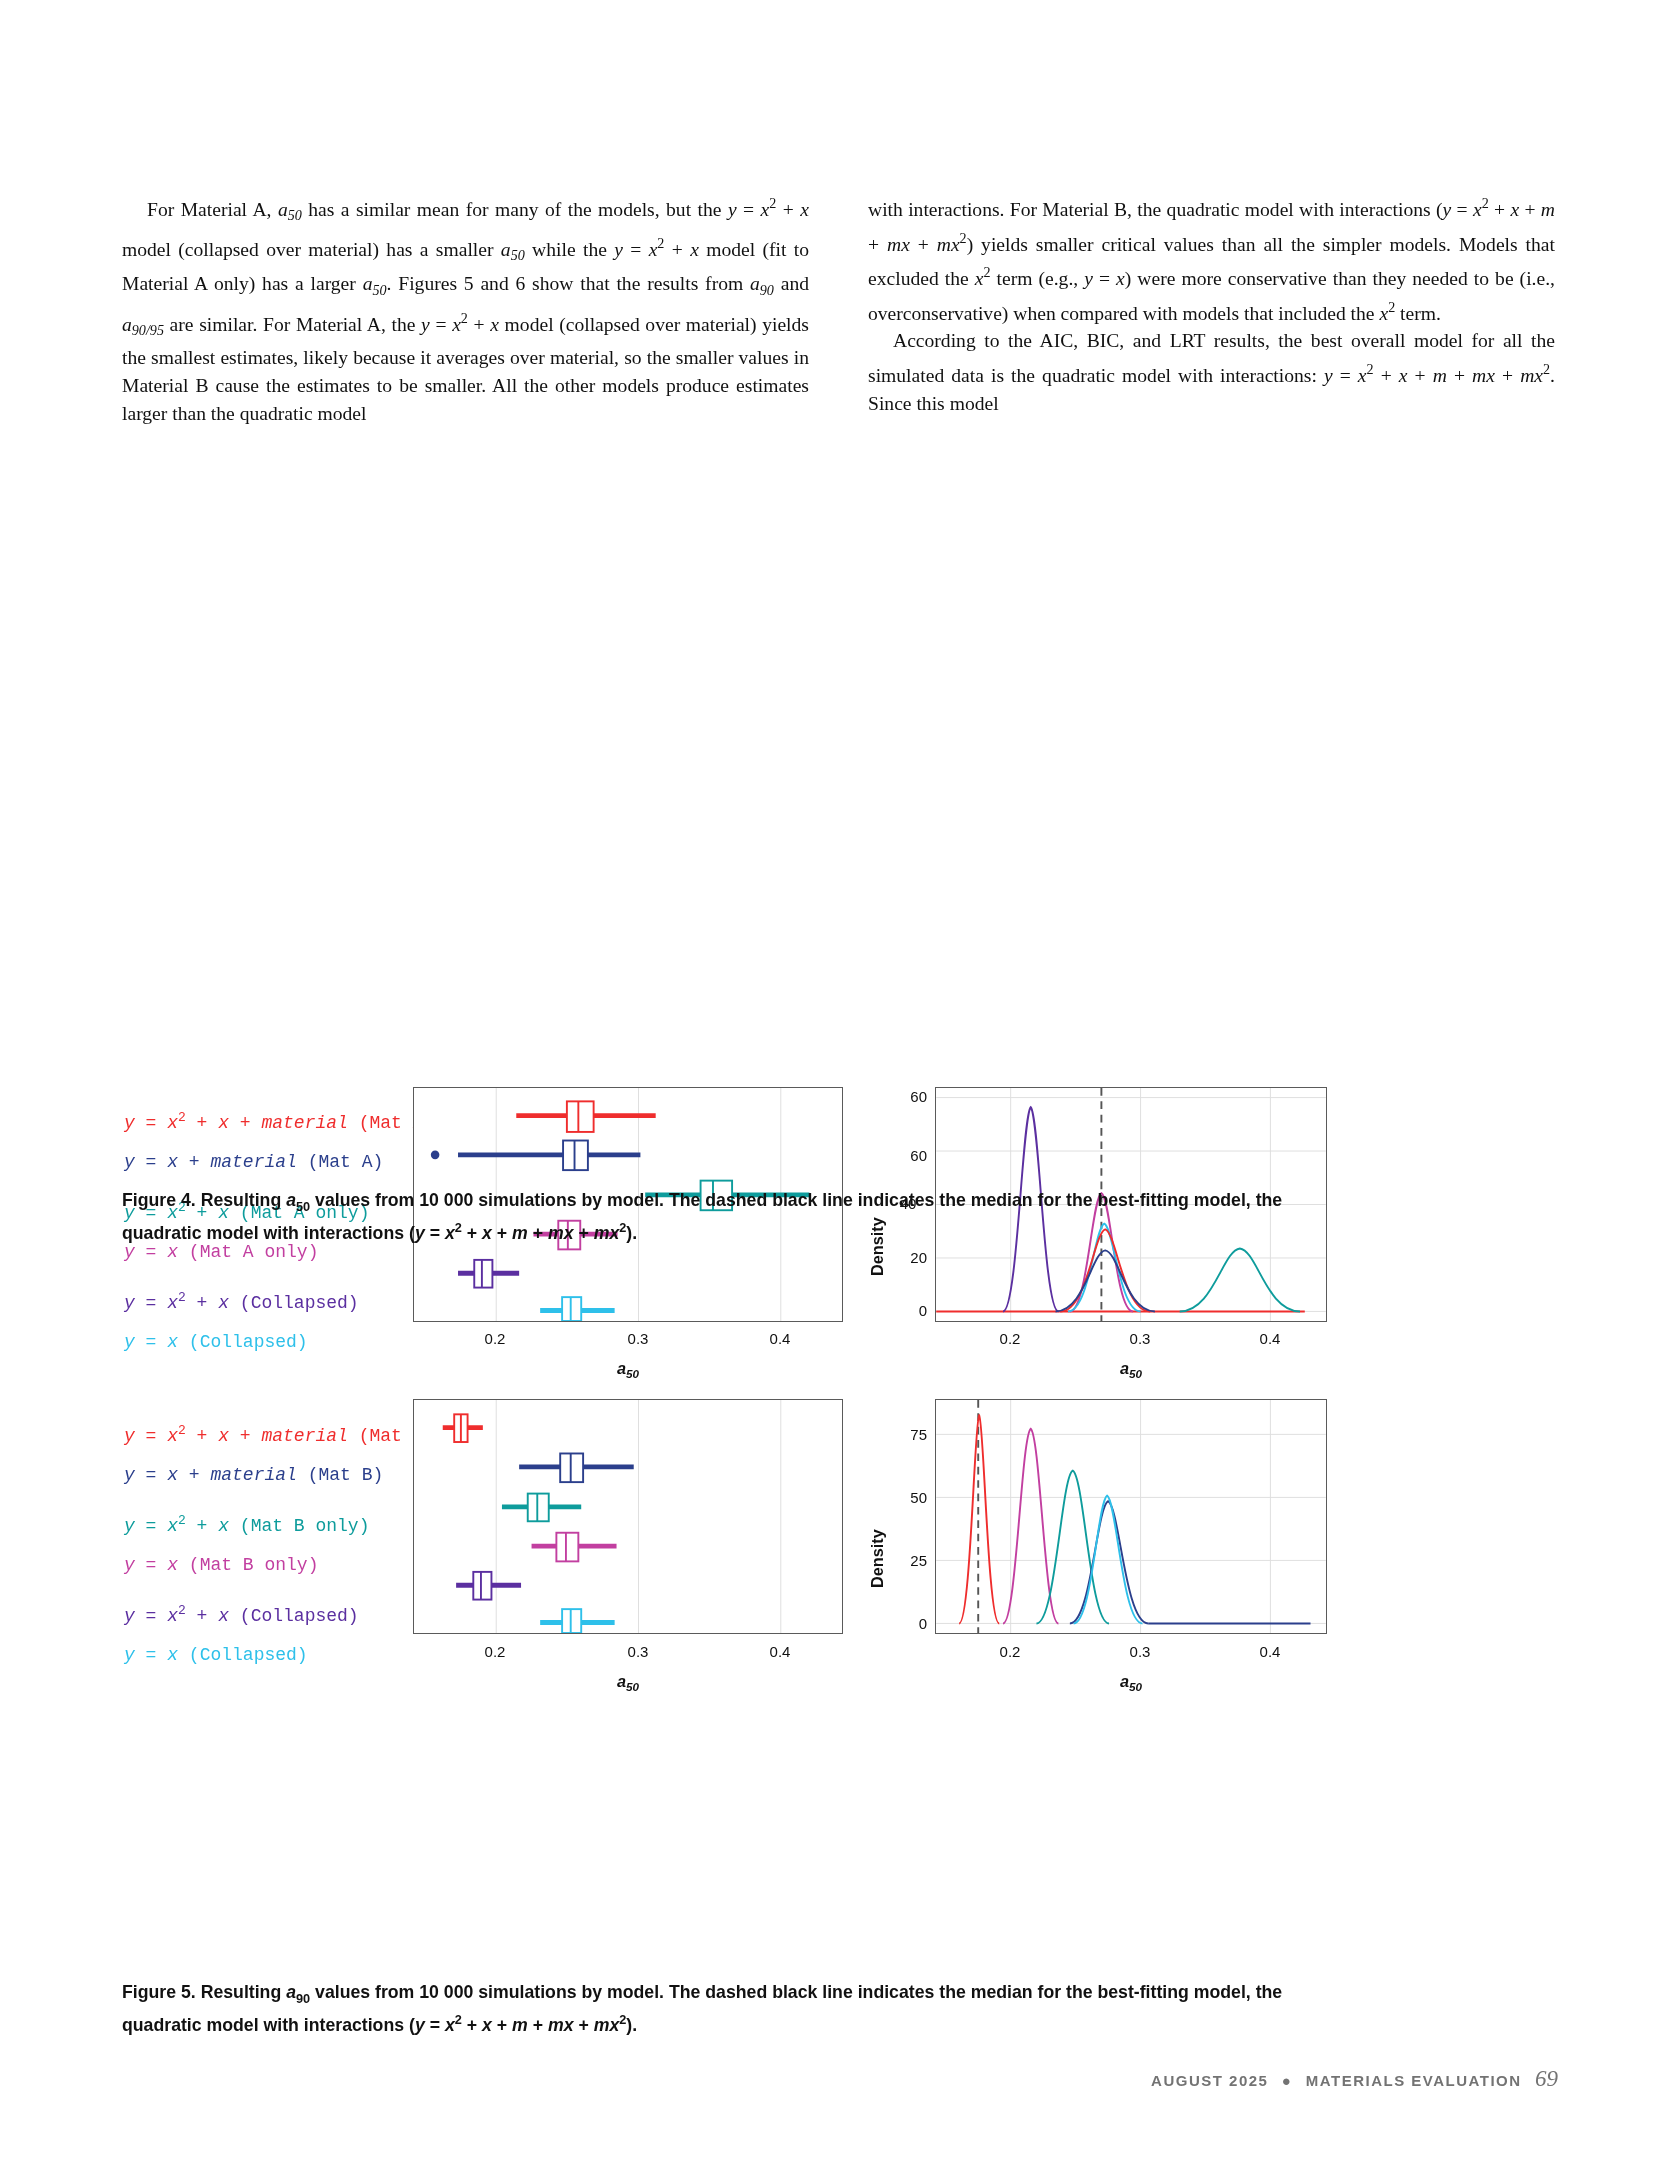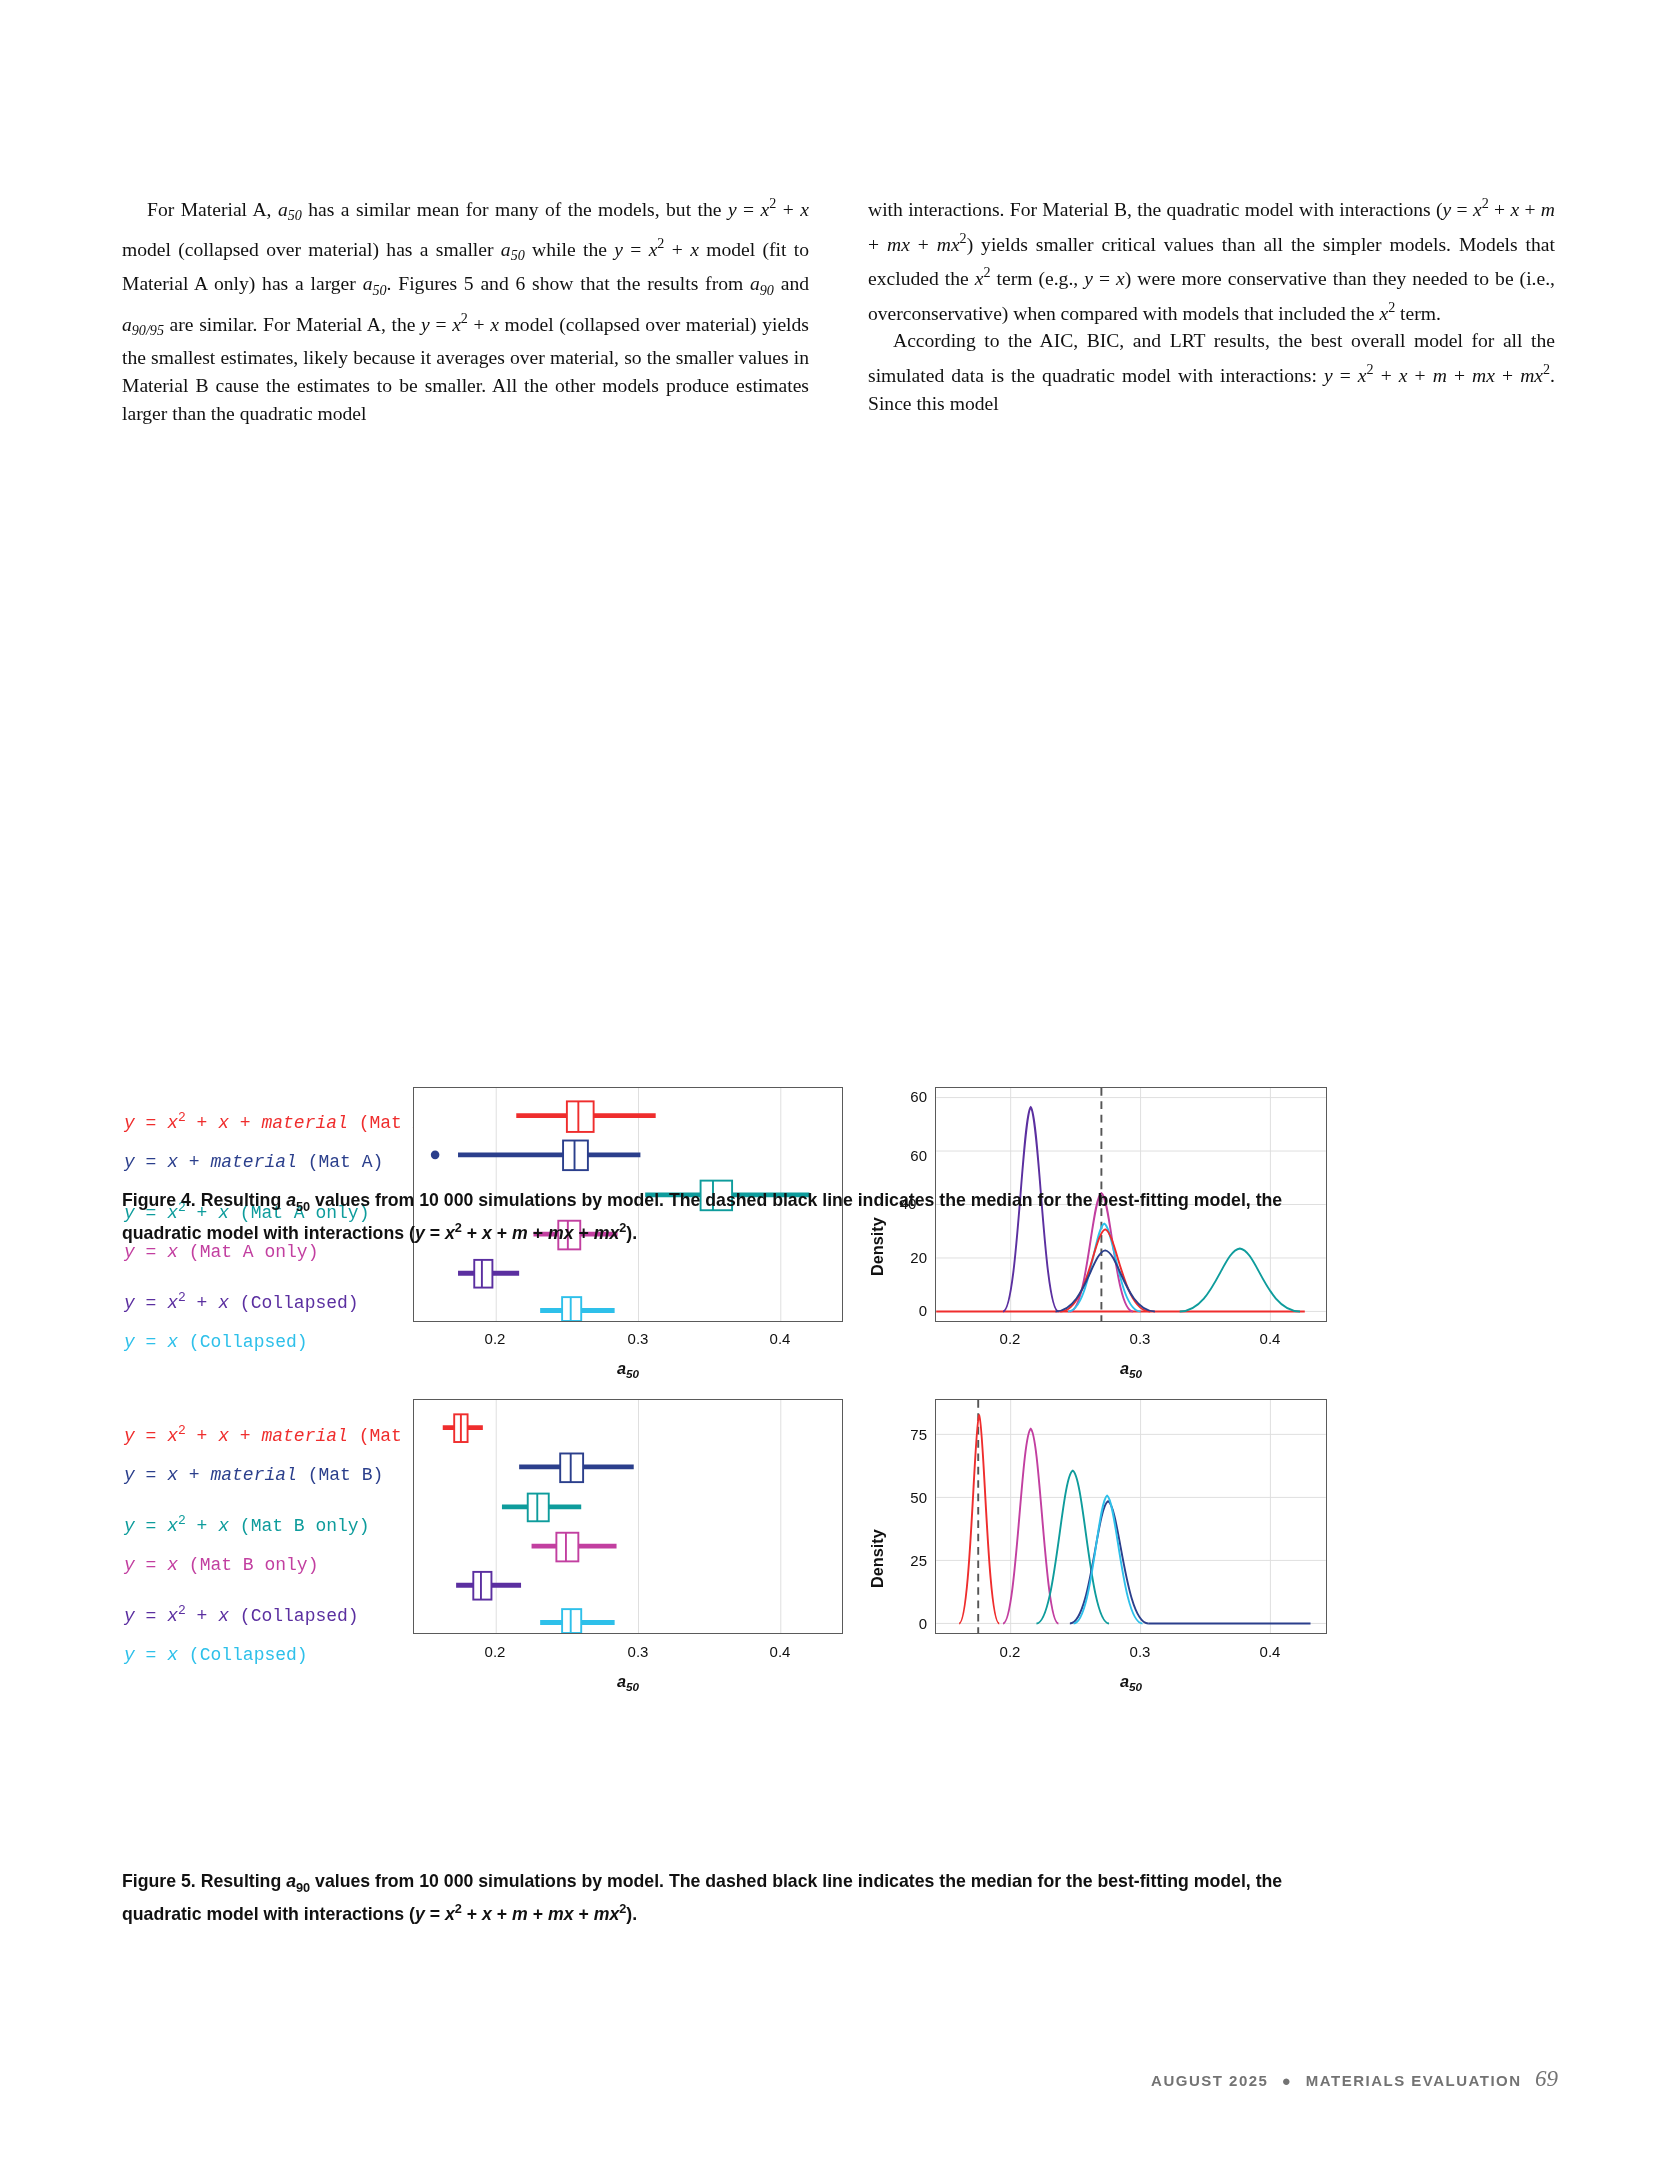--- a/index.html
+++ b/index.html
@@ -366,21 +366,21 @@
     <div class="axis-ticks" style="left:382px; top:1865px; width:461px;">
       
     </div>
 
     <div class="axis-ticks" style="left:935px; top:1865px; width:392px;">
       
     </div>
 
   </div>
 
-  <div class="fig-caption" style="position:absolute; left:122px; top:1871px; width:1434px;">
+  <div class="fig-caption" style="position:absolute; left:122px; top:1982px; width:1434px;">
     <div>Figure 5. Resulting <span class="it">a</span><sub>90</sub> values from 10 000 simulations by model. The dashed black line indicates the median for the best-fitting model, the</div>
     <div>quadratic model with interactions (<span class="it">y</span> = <span class="it">x</span><sup>2</sup> + <span class="it">x</span> + <span class="it">m</span> + <span class="it">mx</span> + <span class="it">mx</span><sup>2</sup>).</div>
   </div>
 
   <div class="footer">
     <span>AUGUST 2025</span>
     <span>●</span>
     <span>MATERIALS EVALUATION</span>
     <span class="pagenum">69</span>
   </div>

